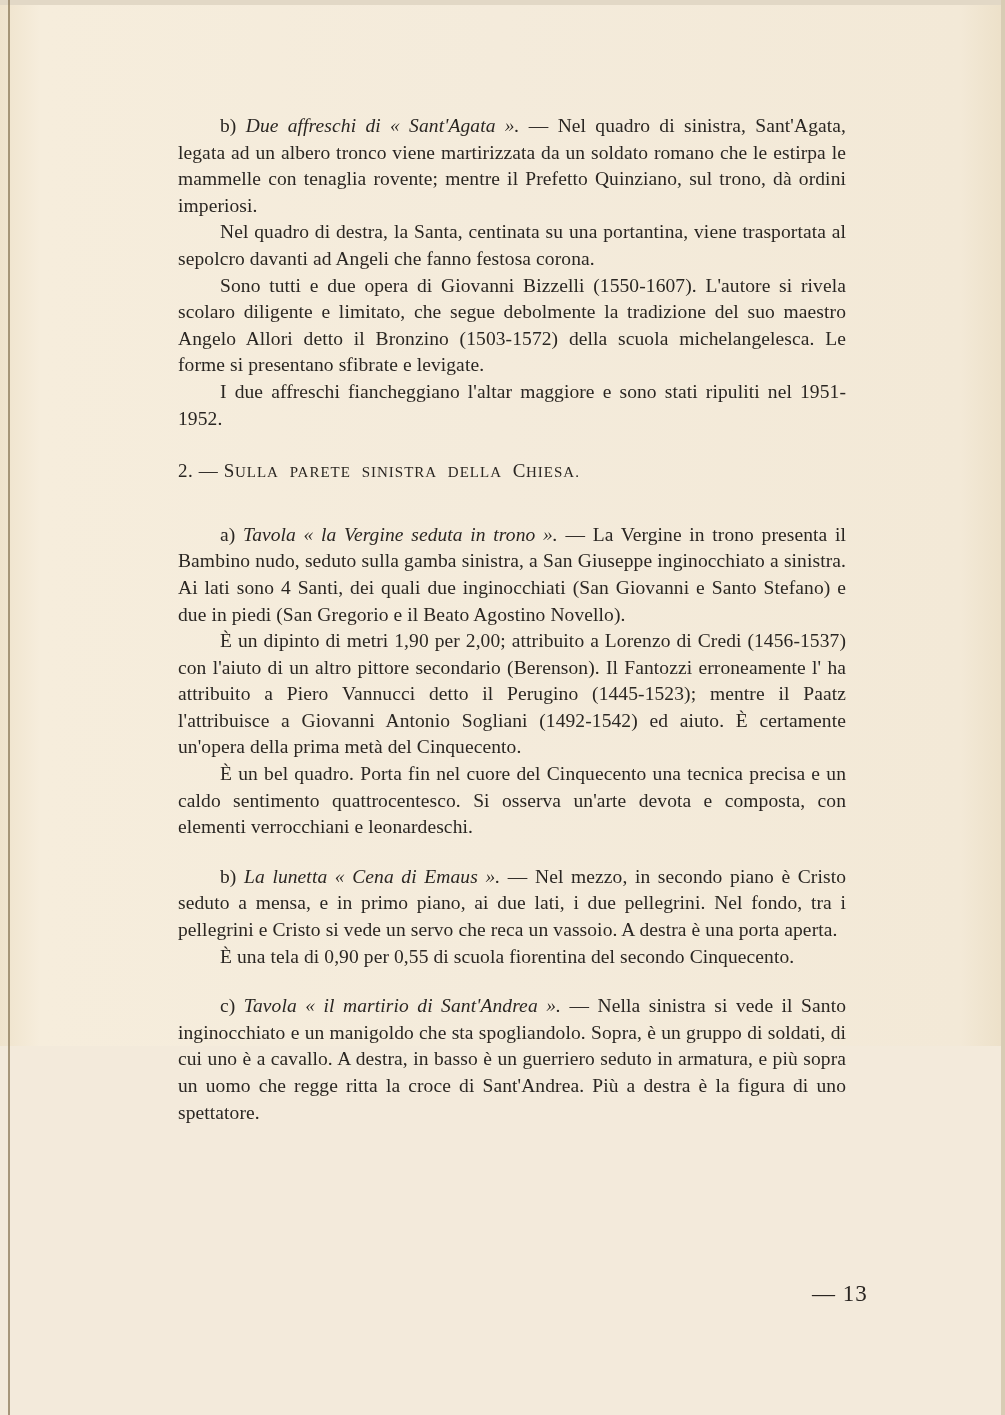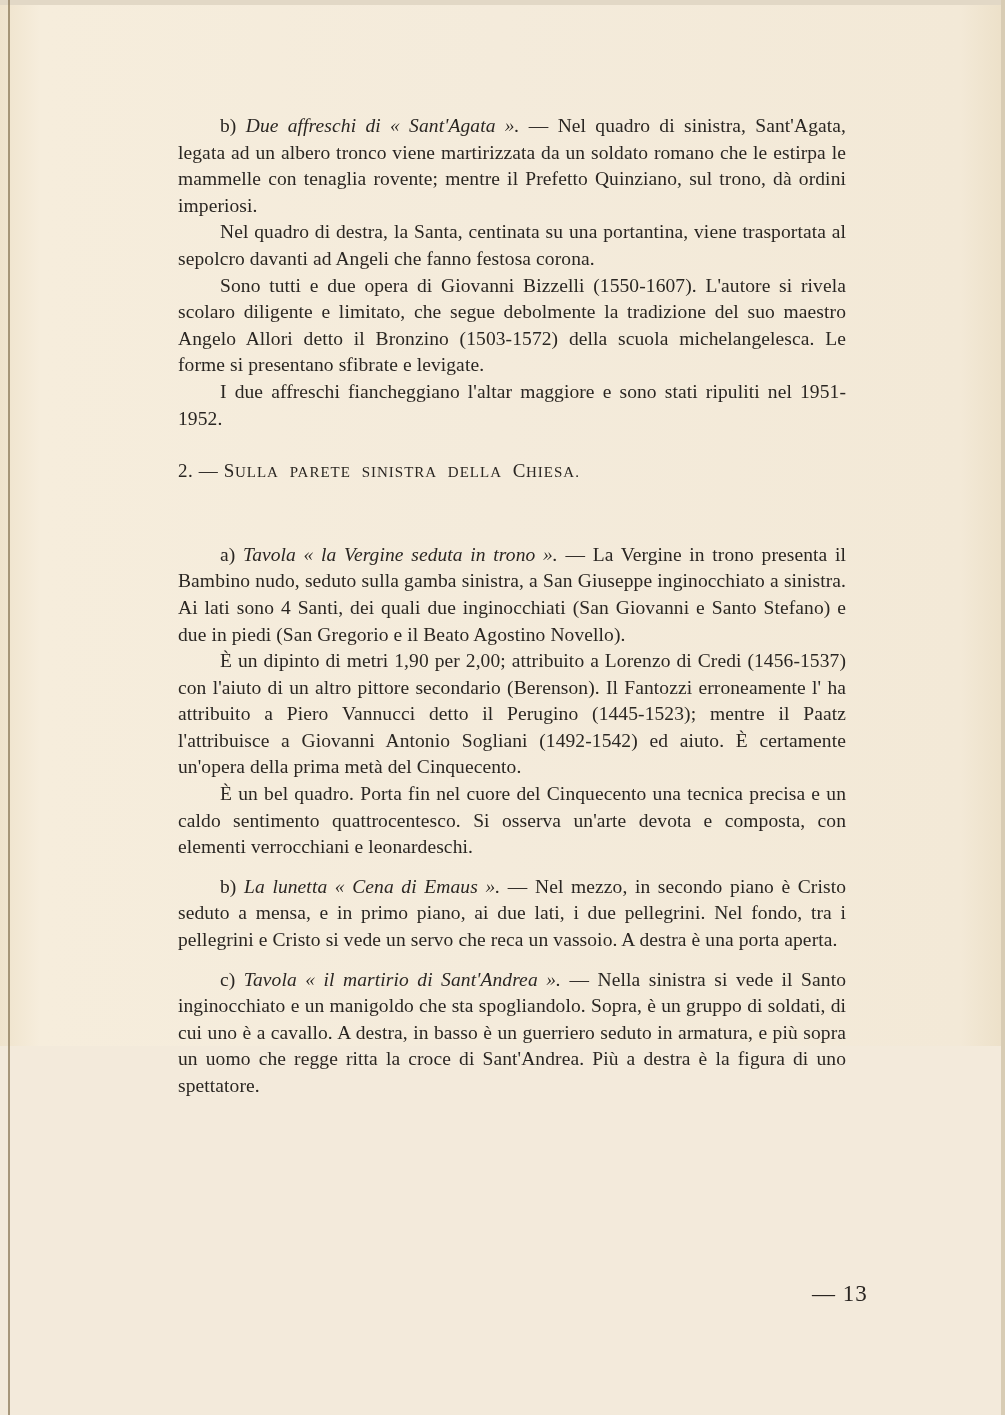--- a/index.html
+++ b/index.html
@@ -42,22 +42,22 @@
       width: 668px;
       font-size: 19.5px;
       line-height: 26.6px;
       text-align: justify;
       letter-spacing: 0.1px;
     }
     .para {
       margin: 0;
       text-indent: 42px;
     }
-    .para.gap-before { margin-top: 13px; }
-    .para.gap-big { margin-top: 56px; }
+    .para.gap-before { margin-top: 23px; }
+    .para.gap-big { margin-top: 36px; }
     .title-italic { font-style: italic; }
     .heading {
       margin: 26px 0 0 0;
       text-indent: 0;
       font-size: 19px;
       letter-spacing: 0.6px;
     }
     .sc-big { font-size: 19px; }
     .sc-small { font-size: 15px; text-transform: uppercase; letter-spacing: 1px; }
     .page-number {
@@ -94,20 +94,21 @@
       <span>a)</span>
       <span class="title-italic">Tavola « la Vergine seduta in trono ».</span><span> — La Vergine in trono presenta il Bambino nudo, seduto sulla gamba sinistra, a San Giuseppe inginocchiato a sinistra. Ai lati sono 4 Santi, dei quali due inginocchiati (San Giovanni e Santo Stefano) e due in piedi (San Gregorio e il Beato Agostino Novello).</span>
     </p>
     <p class="para">È un dipinto di metri 1,90 per 2,00; attribuito a Lorenzo di Credi (1456-1537) con l'aiuto di un altro pittore secondario (Berenson). Il Fantozzi erroneamente l' ha attribuito a Piero Vannucci detto il Perugino (1445-1523); mentre il Paatz l'attribuisce a Giovanni Antonio Sogliani (1492-1542) ed aiuto. È certamente un'opera della prima metà del Cinquecento.</p>
     <p class="para">È un bel quadro. Porta fin nel cuore del Cinquecento una tecnica precisa e un caldo sentimento quattrocentesco. Si osserva un'arte devota e composta, con elementi verrocchiani e leonardeschi.</p>
 
     <p class="para gap-before">
       <span>b)</span>
       <span class="title-italic">La lunetta « Cena di Emaus ».</span><span> — Nel mezzo, in secondo piano è Cristo seduto a mensa, e in primo piano, ai due lati, i due pellegrini. Nel fondo, tra i pellegrini e Cristo si vede un servo che reca un vassoio. A destra è una porta aperta.</span>
     </p>
+    <p class="para">È una tela di 0,90 per 0,55 di scuola fiorentina del secondo Cinquecento.</p>
 
     <p class="para gap-before">
       <span>c)</span>
       <span class="title-italic">Tavola « il martirio di Sant'Andrea ».</span><span> — Nella sinistra si vede il Santo inginocchiato e un manigoldo che sta spogliandolo. Sopra, è un gruppo di soldati, di cui uno è a cavallo. A destra, in basso è un guerriero seduto in armatura, e più sopra un uomo che regge ritta la croce di Sant'Andrea. Più a destra è la figura di uno spettatore.</span>
     </p>
   </div>
 
   <div class="page-number">— 13</div>
 </div>
 

